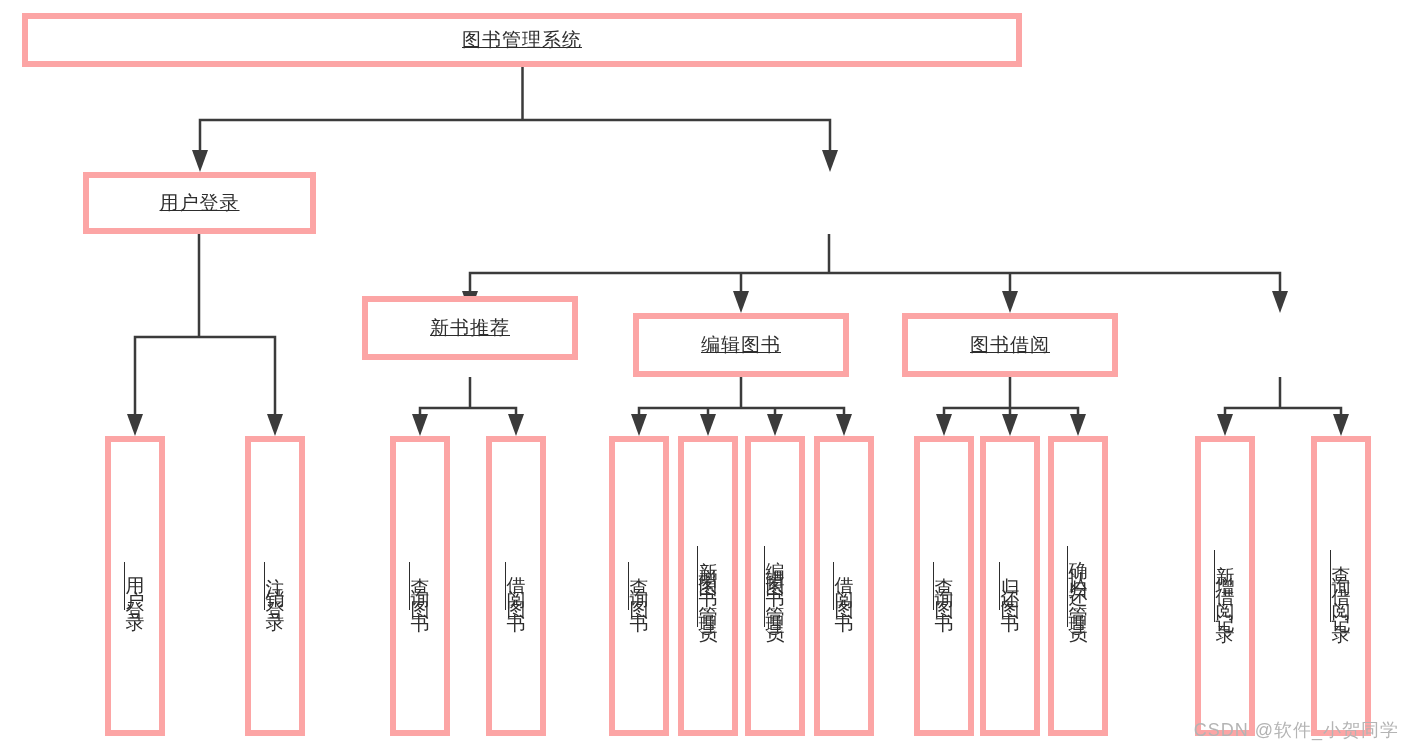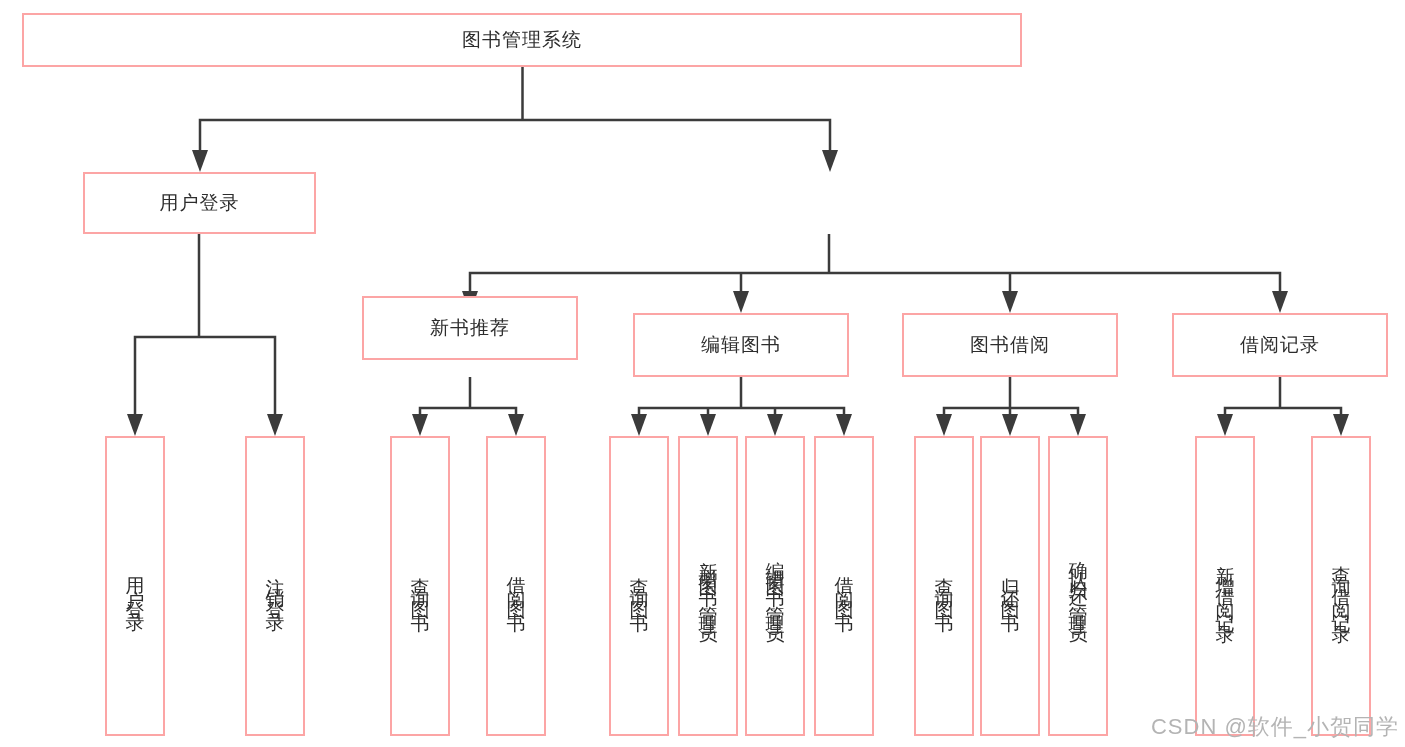--- a/index.html
+++ b/index.html
@@ -16,47 +16,48 @@
   }
   .connectors {
     position: absolute;
     left: 0; top: 0;
     width: 1405px; height: 747px;
     pointer-events: none;
   }
   .box {
     position: absolute;
     box-sizing: border-box;
-    border: 2px solid #fca5a5;
+    border: 6px solid #fca5a5;
     background: #ffffff;
     color: #2d2d2d;
     display: flex;
     align-items: center;
     justify-content: center;
     font-size: 19px;
     text-align: center;
     letter-spacing: 1px;
+    text-decoration: underline;
   }
   .leaf {
     top: 436px;
     width: 60px;
     height: 300px;
   }
   .leaf .vtext {
     writing-mode: vertical-rl;
     text-orientation: mixed;
     white-space: nowrap;
     letter-spacing: 12px;
   }
   .leaf .vtext.v9 { letter-spacing: 9px; }
   .watermark {
     position: absolute;
     right: 6px;
     bottom: 5px;
-    font-size: 22px;
+    font-size: 18px;
     color: #b4b4b4;
     letter-spacing: 1px;
     z-index: 5;
     white-space: nowrap;
   }
 </style>
 </head>
 <body>
 
 <div class="canvas">
@@ -101,21 +102,20 @@
     </g>
   </svg>
 
   <div class="box" style="left:22px; top:13px; width:1000px; height:54px;">图书管理系统</div>
 
   <div class="box" style="left:83px; top:172px; width:233px; height:62px;">用户登录</div>
 
   <div class="box" style="left:362px; top:296px; width:216px; height:64px;">新书推荐</div>
   <div class="box" style="left:633px; top:313px; width:216px; height:64px;">编辑图书</div>
   <div class="box" style="left:902px; top:313px; width:216px; height:64px;">图书借阅</div>
-  <div class="box" style="left:1172px; top:313px; width:216px; height:64px;">借阅记录</div>
 
   <div class="box leaf" style="left:105px;">
     <span class="vtext">用户登录</span>
   </div>
   <div class="box leaf" style="left:245px;">
     <span class="vtext">注销登录</span>
   </div>
 
   <div class="box leaf" style="left:390px;">
     <span class="vtext">查询图书</span>

